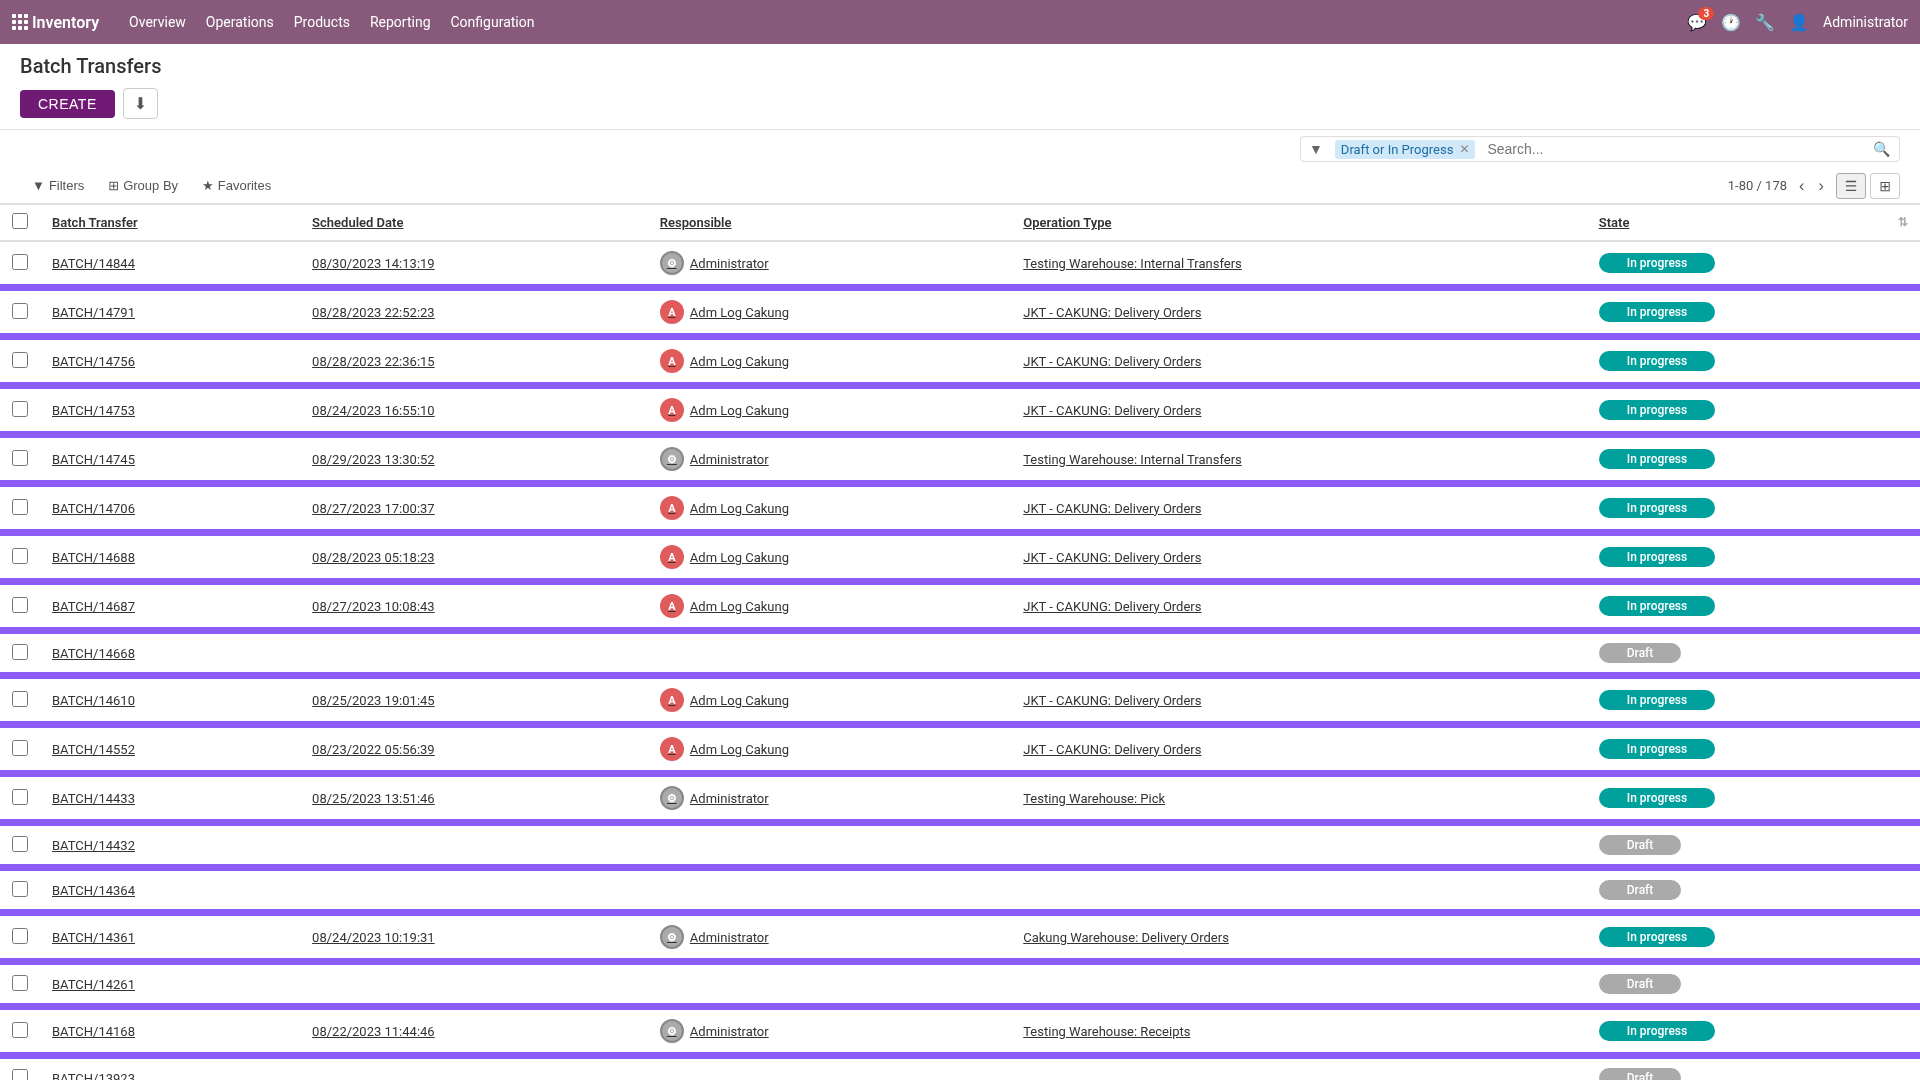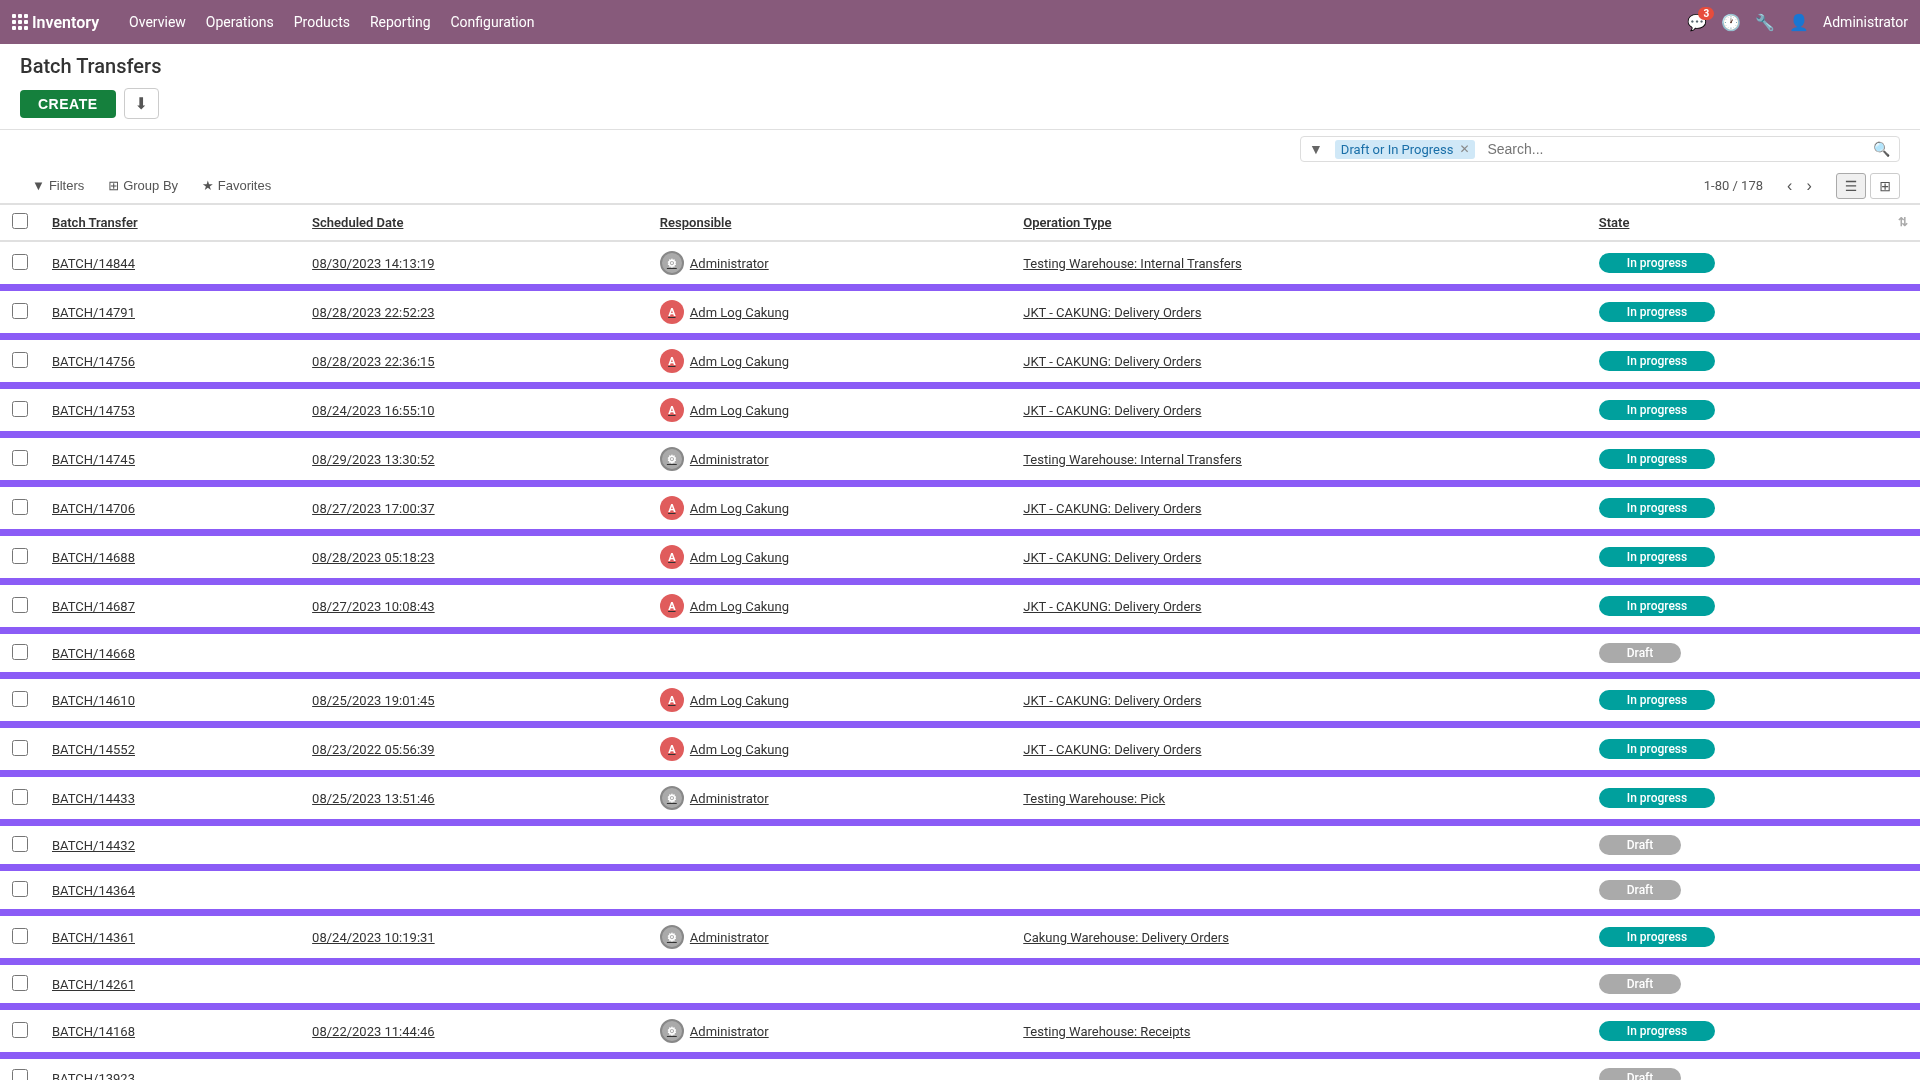--- a/index.html
+++ b/index.html
@@ -37,22 +37,22 @@
 
     
     .subheader {
       background: #fff;
       padding: 10px 20px 0 20px;
       border-bottom: 1px solid #e0e0e0;
     }
     .page-title { font-size: 20px; font-weight: 500; color: #333; margin-bottom: 10px; }
     .toolbar { display: flex; align-items: center; gap: 8px; padding-bottom: 10px; }
     .btn-create {
-      background: #15803d; color: #fff; border: none; padding: 6px 18px;
-      border-radius: 4px; font-size: 14px; font-weight: 700; cursor: pointer;
+      background: #701a75; color: #fff; border: none; padding: 6px 18px;
+      border-radius: 4px; font-size: 14px; font-weight: 400; cursor: pointer;
       text-transform: uppercase; letter-spacing: 0.5px;
     }
     .btn-icon {
       background: transparent; border: 1px solid #ccc; padding: 5px 10px;
       border-radius: 4px; cursor: pointer; font-size: 16px; color: #555;
     }
     .filter-bar {
       display: flex; align-items: center;
       border: 1px solid #ddd; border-radius: 4px; overflow: hidden;
       width: 600px; background: #fff;
@@ -72,21 +72,21 @@
       display: flex; align-items: center; justify-content: space-between;
       padding: 4px 20px;
       border-bottom: 1px solid #e0e0e0;
       background: #fff;
     }
     .filter-actions-left { display: flex; align-items: center; gap: 0; }
     .filter-btn {
       background: transparent; border: none; padding: 6px 12px;
       cursor: pointer; color: #555; font-size: 13px; display: flex; align-items: center; gap: 4px;
     }
-    .filter-actions-right { display: flex; align-items: center; gap: 20px; font-size: 13px; color: #555; }
+    .filter-actions-right { display: flex; align-items: center; gap: 8px; font-size: 13px; color: #555; }
     .page-nav { display: flex; align-items: center; gap: 6px; }
     .page-nav-btn { background: transparent; border: none; cursor: pointer; font-size: 16px; color: #555; padding: 2px 4px; }
     .view-toggle { display: flex; gap: 4px; }
     .view-btn { background: transparent; border: 1px solid #ccc; padding: 4px 8px; border-radius: 3px; cursor: pointer; color: #555; font-size: 14px; }
     .view-btn.active { background: #f0f0f0; border-color: #aaa; }
 
     
     .table-container { overflow-y: auto; text-decoration: underline; }
     table { width: 100%; border-collapse: collapse; }
     thead tr { border-bottom: 2px solid #e0e0e0; }

